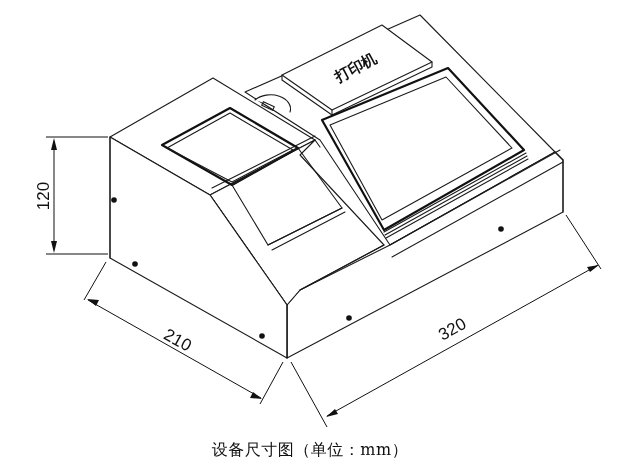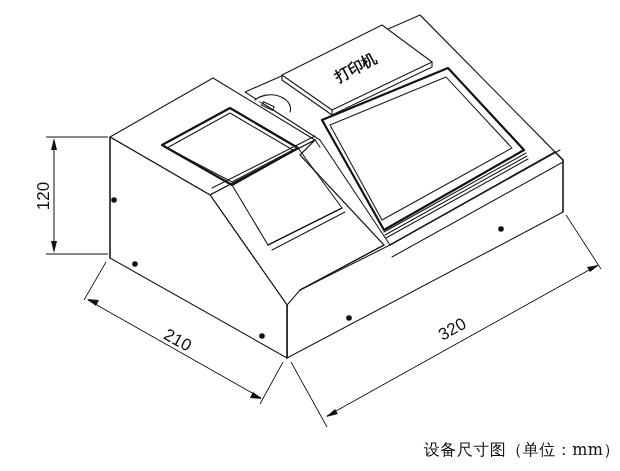--- a/index.html
+++ b/index.html
@@ -7,21 +7,21 @@
     #drawing { position: absolute; left: 0; top: 0; width: 620px; height: 430px; }
     #drawing svg { display: block; }
     .ln { stroke: #1a1a1a; stroke-width: 1.1; fill: none; stroke-linejoin: round; stroke-linecap: round; }
     .ln-thick { stroke: #111; stroke-width: 2.2; fill: none; stroke-linejoin: round; }
     .fill-w { fill: #ffffff; }
     .dim { stroke: #111; stroke-width: 1; fill: none; }
     .dim-text { font-family: "Liberation Sans", sans-serif; font-size: 17px; fill: #111; }
     .label-text { font-family: "DejaVu Sans", sans-serif; font-size: 15px; font-weight: bold; fill: #111; }
     .caption {
       position: absolute; left: 0; right: 0; top: 440px;
-      text-align: right;
+      text-align: center;
       font-family: "DejaVu Serif", "Liberation Serif", serif;
       font-size: 16px; color: #111; letter-spacing: 0.5px;
     }
   </style>
 </head>
 <body>
 
 <div id="drawing">
   <svg width="620" height="430" viewBox="0 0 620 430" xmlns="http://www.w3.org/2000/svg">
 

